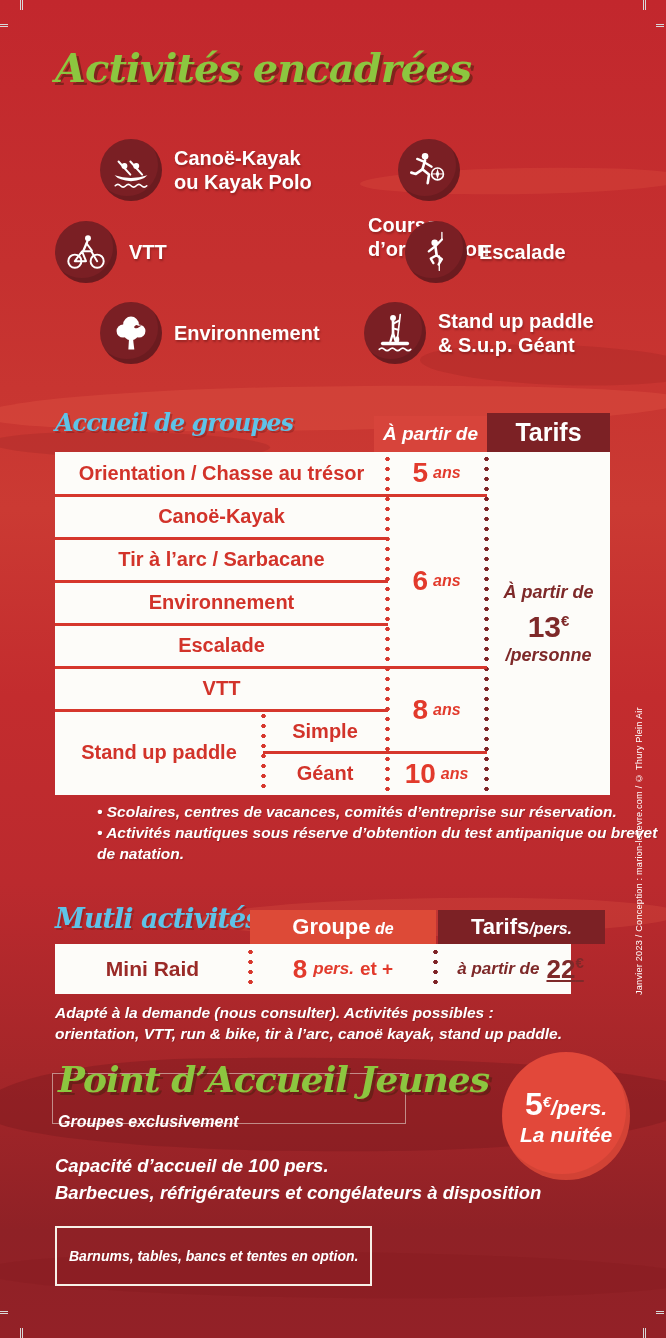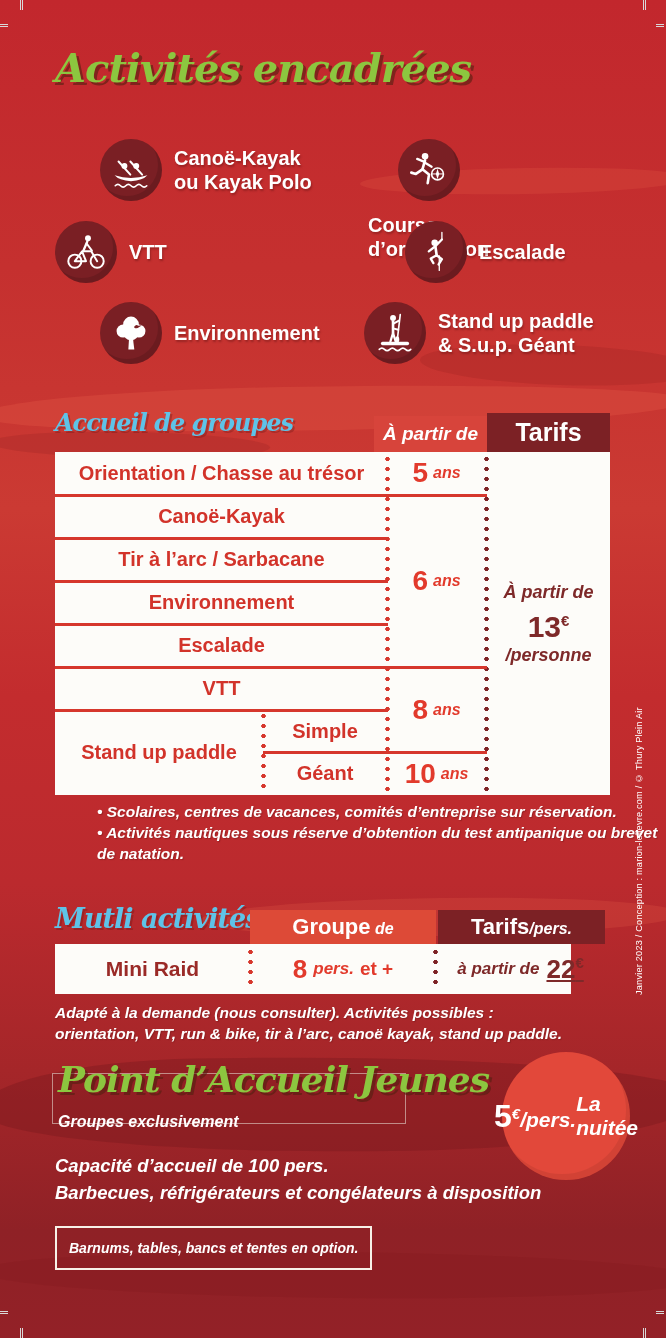--- a/index.html
+++ b/index.html
@@ -67,26 +67,26 @@
   .mgroup .u{font-style:italic;font-weight:bold;font-size:17px;}
   .mgroup .p{font-weight:bold;font-size:19px;}
   .mtarif{position:absolute;left:381px;top:0;width:169px;height:50px;display:flex;align-items:center;justify-content:center;gap:7px;color:#7e2929;}
   .mtarif .pre{font-style:italic;font-weight:bold;font-size:17px;}
   .mtarif .amt{font-weight:bold;font-size:26px;text-decoration:underline;}
 
   
   .paj-outline{position:absolute;left:52px;top:1073px;width:352px;height:49px;border:1px solid rgba(235,230,220,.55);}
   .paj-sub{position:absolute;left:58px;top:1113px;color:#fff;font-style:italic;font-weight:bold;font-size:16px;}
   .badge{position:absolute;left:502px;top:1052px;width:128px;height:128px;border-radius:50%;background:#e2483a;
-    display:flex;flex-direction:row;align-items:center;justify-content:center;color:#fff;box-shadow:inset -4px -6px 0 rgba(0,0,0,.07);}
+    display:flex;flex-direction:column;align-items:center;justify-content:center;color:#fff;box-shadow:inset -4px -6px 0 rgba(0,0,0,.07);}
   .badge .l1{font-weight:bold;font-size:21px;font-style:italic;}
   .badge .l1 .big{font-size:32px;font-style:normal;}
   .badge .l2{font-weight:bold;font-style:italic;font-size:21px;}
   .capacity{position:absolute;left:55px;top:1152px;width:565px;color:#fff;font-weight:bold;font-style:italic;font-size:18.5px;line-height:27px;}
-  .option-box{position:absolute;left:55px;top:1226px;border:2px solid #f7f1e8;padding:12px 12px;color:#fff;
+  .option-box{position:absolute;left:55px;top:1226px;border:2px solid #f7f1e8;padding:20px 12px;color:#fff;
     font-weight:bold;font-style:italic;font-size:14px;}
 
   .credits{position:absolute;left:634px;top:645px;height:350px;width:16px;color:#fff;font-size:9.2px;letter-spacing:.2px;
     writing-mode:vertical-rl;transform:rotate(180deg);white-space:nowrap;}
 
   svg .st{stroke:#fff;fill:none;stroke-linecap:round;stroke-linejoin:round;}
 </style>
 </head>
 <body>
 

